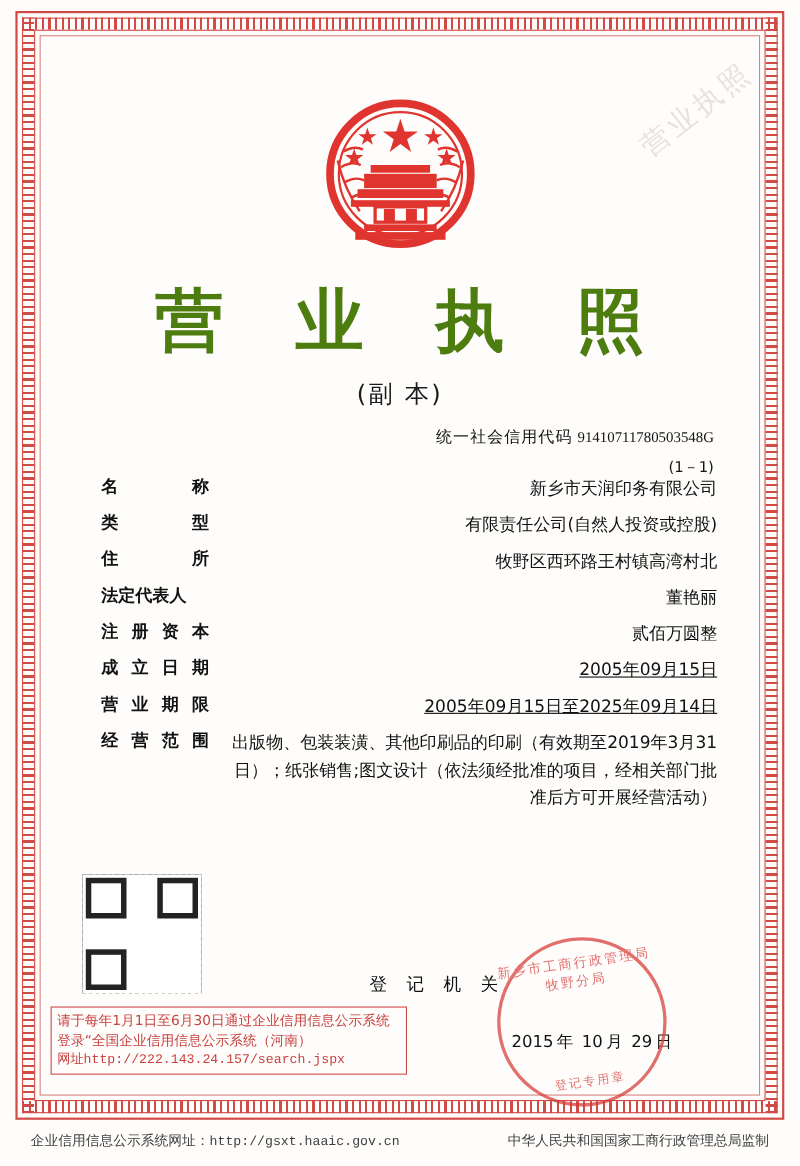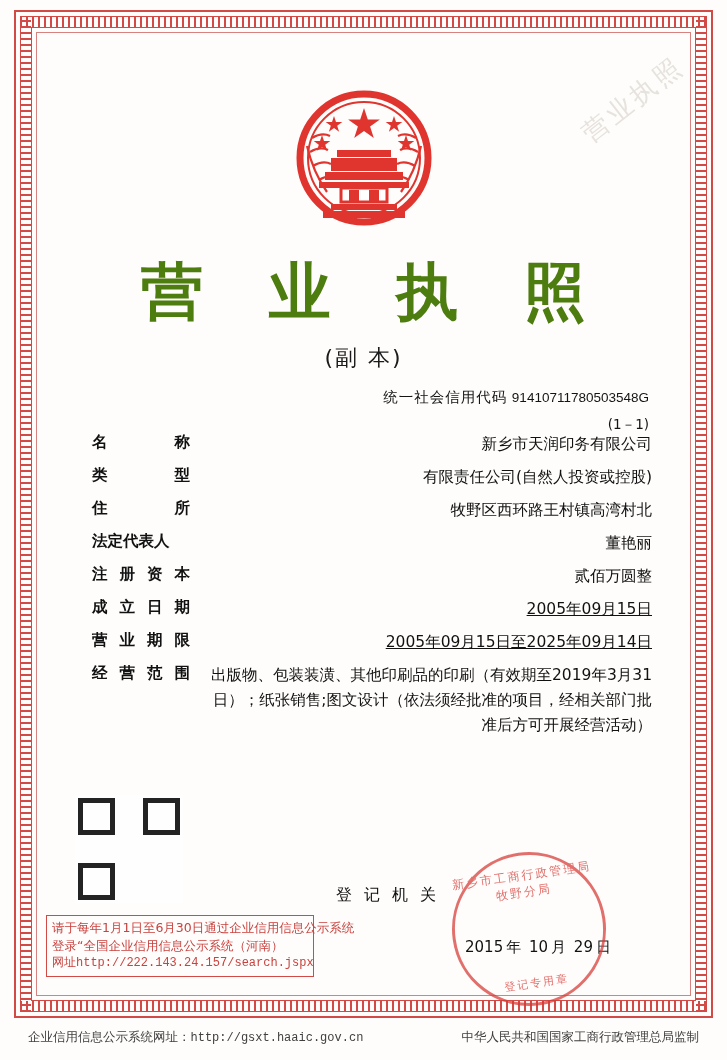--- a/index.html
+++ b/index.html
@@ -121,21 +121,21 @@
   .code-row {
     position: absolute;
     right: 78px;
     top: 388px;
     font-size: 14.5px;
     color: #141414;
     font-family: "DejaVu Sans", sans-serif;
     white-space: nowrap;
   }
   .code-row .label { letter-spacing: 1px; }
-  .code-row .value { font-family: Liberation Sans, sans-serif; font-size: 13.5px; }
+  .code-row .value { font-family: Liberation Serif, serif; font-size: 13.5px; }
   .code-sub {
     position: absolute;
     right: 78px;
     top: 416px;
     font-size: 13.5px;
     color: #141414;
     font-family: "DejaVu Sans", sans-serif;
   }
 
   
@@ -209,39 +209,39 @@
     width: 27px; height: 27px;
     border: 5px solid #111;
     background: #fff;
   }
 
   
   .notice {
     position: absolute;
     left: 46px;
     top: 915px;
-    width: 268px;
+    width: 324px;
     border: 1px solid #d24a46;
     color: #c8423e;
     font-family: "DejaVu Sans", sans-serif;
     font-size: 12.5px;
     line-height: 1.45;
     padding: 3px 5px;
     box-sizing: border-box;
     background: rgba(255,255,255,0.25);
   }
   .notice div { white-space: nowrap; }
   .notice .url { font-family: "Liberation Mono", monospace; font-size: 12px; }
 
   
   .reg-auth {
     position: absolute;
     left: 336px;
     top: 885px;
-    font-family: Liberation Serif, serif;
+    font-family: Liberation Mono, monospace;
     font-size: 16px;
     letter-spacing: 4px;
     color: #111;
     text-align: right;
   }
   .reg-date {
     position: absolute;
     left: 462px;
     top: 938px;
     font-family: "DejaVu Sans", sans-serif;

